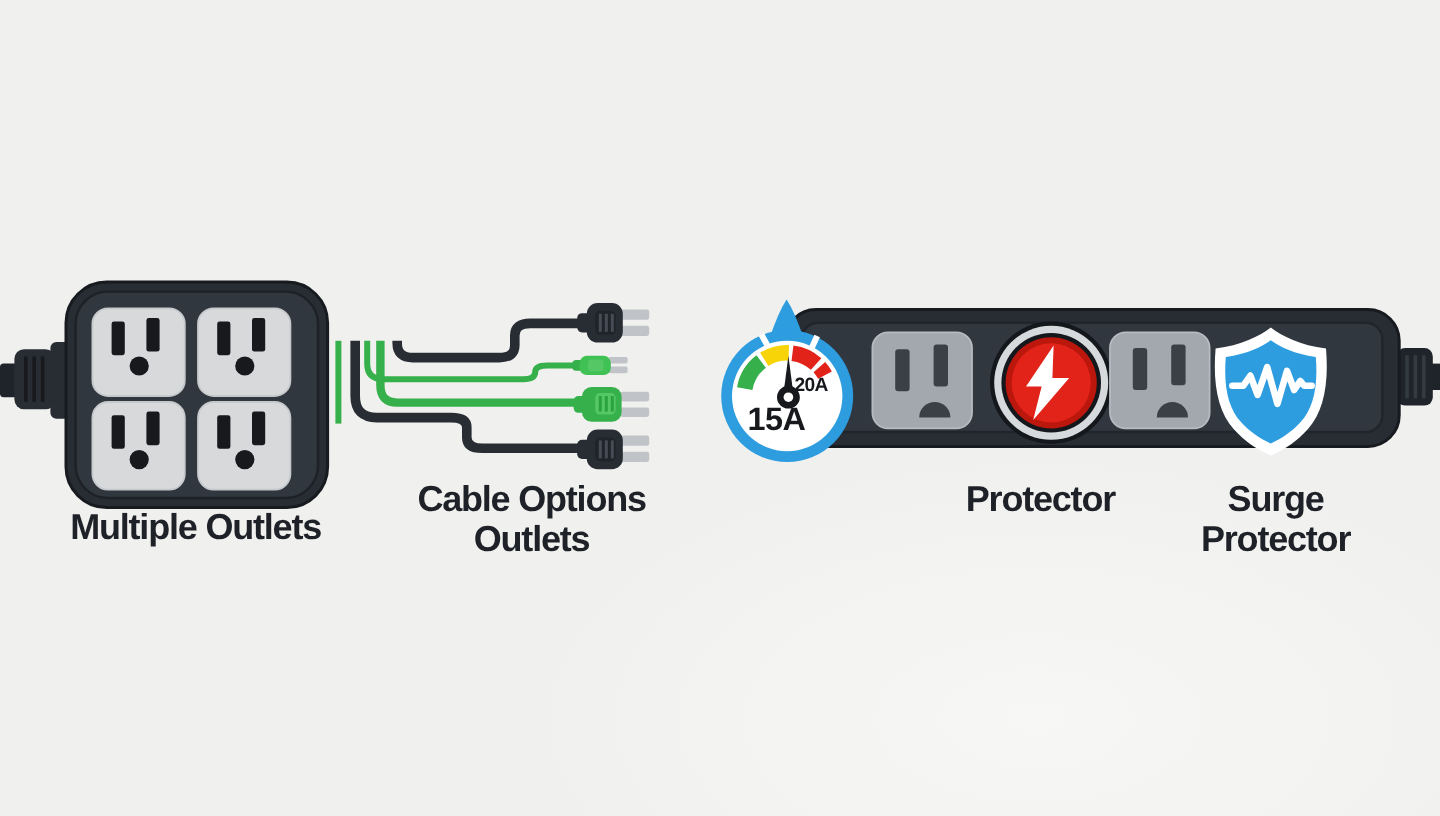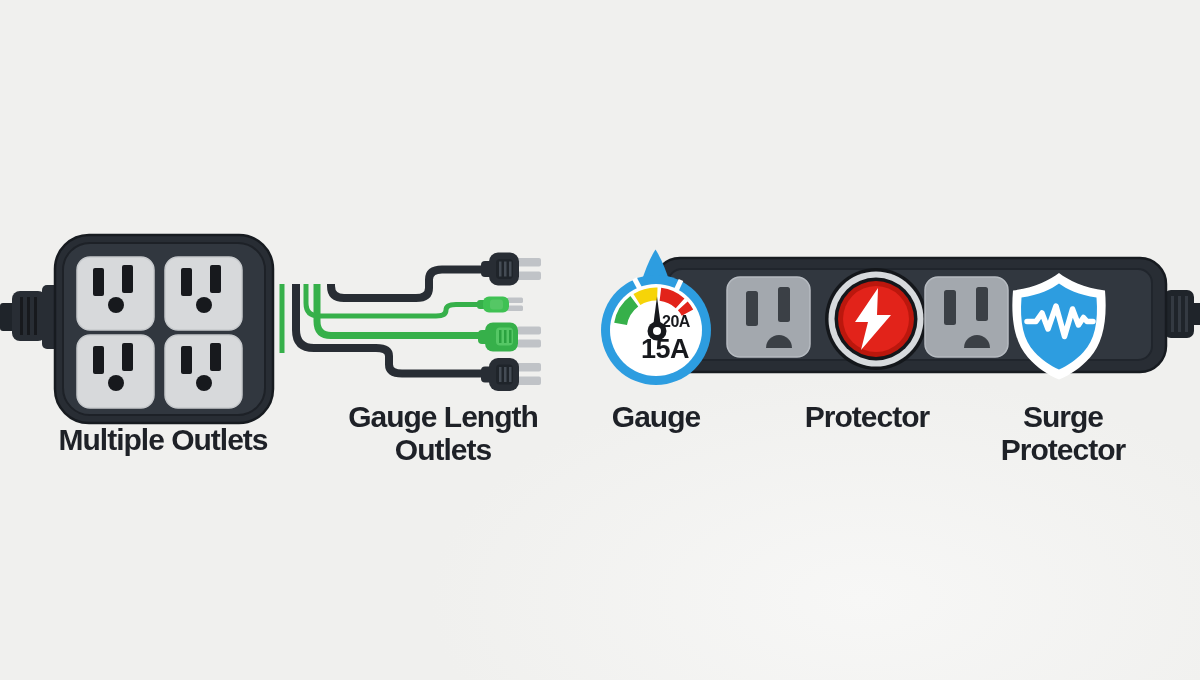--- a/index.html
+++ b/index.html
@@ -9,21 +9,21 @@
     font-family:"Liberation Sans", sans-serif;
   }
   #art{position:absolute;left:0;top:0;}
   .lbl{
     position:absolute;text-align:center;font-weight:700;color:var(--text);
     font-size:30px;line-height:33px;letter-spacing:-1px;white-space:nowrap;
   }
   .lbl .ln{display:block;}
   .gauge-txt{position:absolute;font-weight:700;color:var(--slot);}
   #t20a{left:662px;top:313px;font-size:16px;letter-spacing:-0.5px;}
-  #t15a{left:623px;top:334px;width:66px;text-align:right;font-size:27px;letter-spacing:-0.5px;}
+  #t15a{left:623px;top:334px;width:66px;text-align:left;font-size:27px;letter-spacing:-0.5px;}
   
   .f-dark{fill:var(--dark)} .f-darkface{fill:var(--dark_face)} .f-darker{fill:var(--darker)}
   .f-outlet{fill:var(--outlet_light)} .f-gray{fill:var(--outlet_gray)}
   .f-slot{fill:var(--slot)} .f-slotg{fill:var(--slot_gray)}
   .f-green{fill:var(--green)} .f-greenb{fill:var(--green_bright)}
   .f-gpanel{fill:var(--green_panel)} .f-gridge{fill:var(--green_ridge)}
   .f-blue{fill:var(--blue)} .f-red{fill:var(--red)} .f-redd{fill:var(--red_dark)}
   .f-ring{fill:var(--ring_dark)} .f-silver{fill:var(--silver)} .f-prong{fill:var(--prong)}
   .f-ridge{fill:var(--ridge)} .f-white{fill:#ffffff}
   .s-green{stroke:var(--green)} .s-dark{stroke:var(--dark)}
@@ -185,26 +185,25 @@
   </svg>
 
   <div id="t20a" class="gauge-txt">20A</div>
   <div id="t15a" class="gauge-txt">15A</div>
 
   <div class="lbl" style="left:43px;top:412px;width:240px;margin-top:11px;">
     <span class="ln">Multiple Outlets</span>
   </div>
 
   <div class="lbl" style="left:343px;top:400px;width:200px;">
-    <span class="ln">Gauge Length</span>
+    <span class="ln">Cable Options</span>
     <span class="ln">Outlets</span>
   </div>
 
   <div class="lbl" style="left:576px;top:400px;width:160px;">
-    <span class="ln">Gauge</span>
   </div>
 
   <div class="lbl" style="left:767px;top:400px;width:200px;">
     <span class="ln">Protector</span>
   </div>
 
   <div class="lbl" style="left:963px;top:400px;width:200px;text-align:center;">
     <span class="ln">Surge</span>
     <span class="ln">Protector</span>
   </div>

